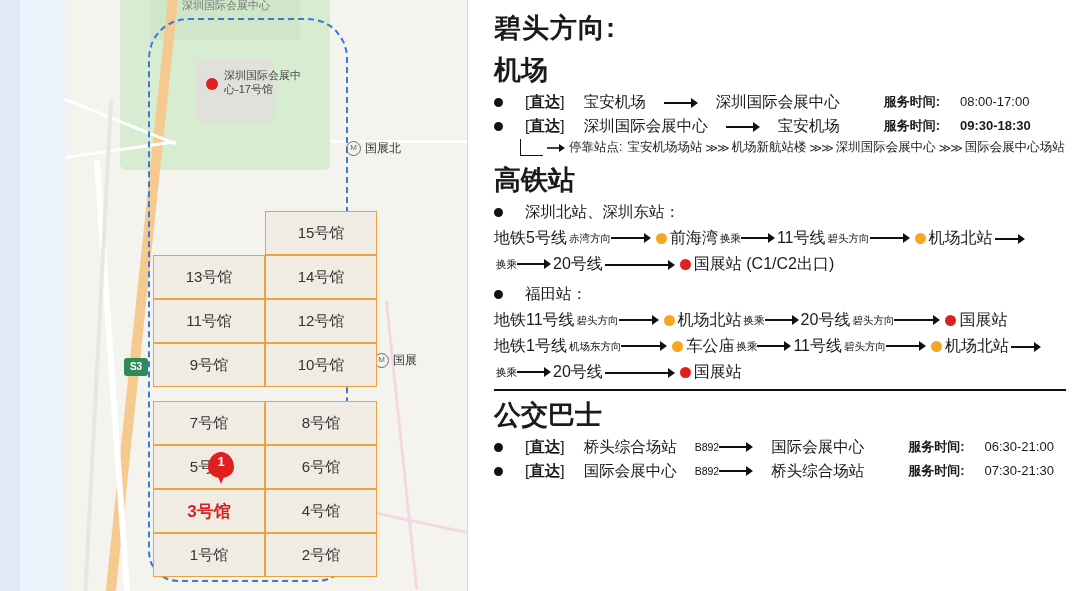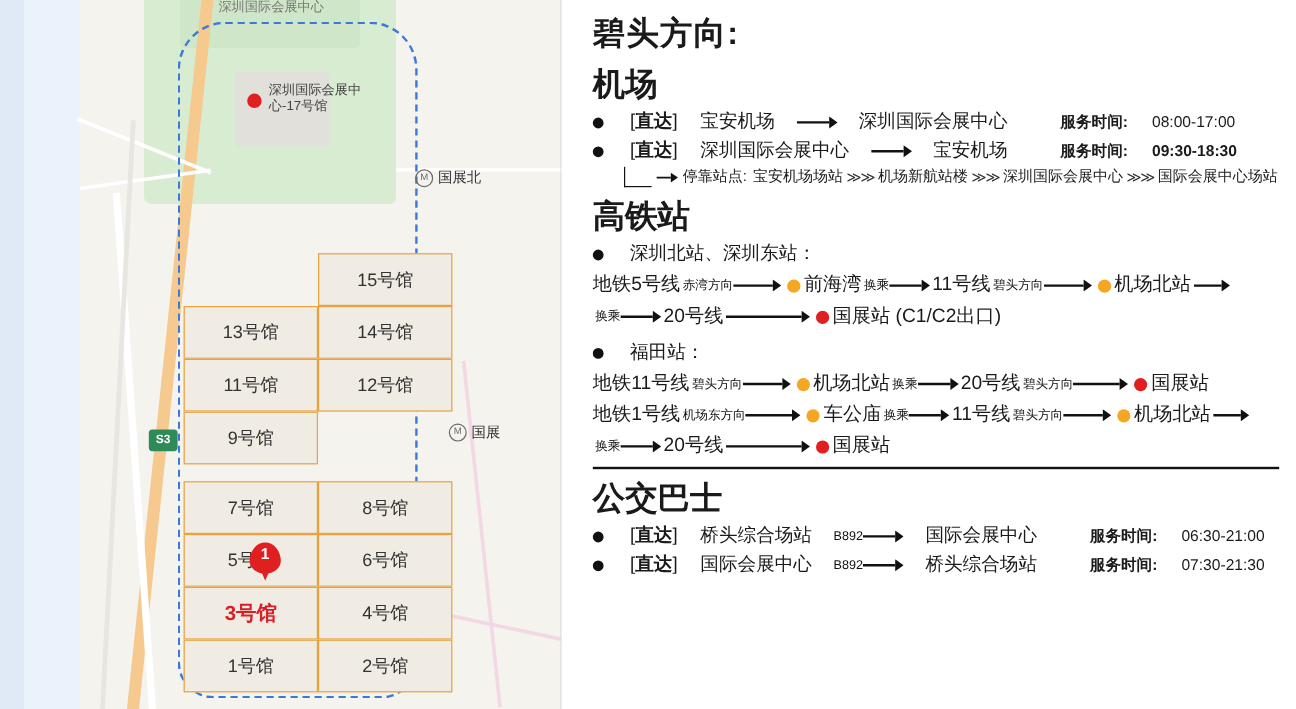--- a/index.html
+++ b/index.html
@@ -129,20 +129,21 @@
       <div class="hall-row">
         <div class="hall w-half">13号馆</div>
         <div class="hall w-half">14号馆</div>
       </div>
       <div class="hall-row">
         <div class="hall w-half">11号馆</div>
         <div class="hall w-half">12号馆</div>
       </div>
       <div class="hall-row">
         <div class="hall w-half">9号馆</div>
+        <div class="hall w-half">10号馆</div>
       </div>
       <div class="gap"></div>
       <div class="hall-row">
         <div class="hall w-half">7号馆</div>
         <div class="hall w-half">8号馆</div>
       </div>
       <div class="hall-row">
         <div class="hall w-half">5号馆</div>
         <div class="hall w-half">6号馆</div>
       </div>

